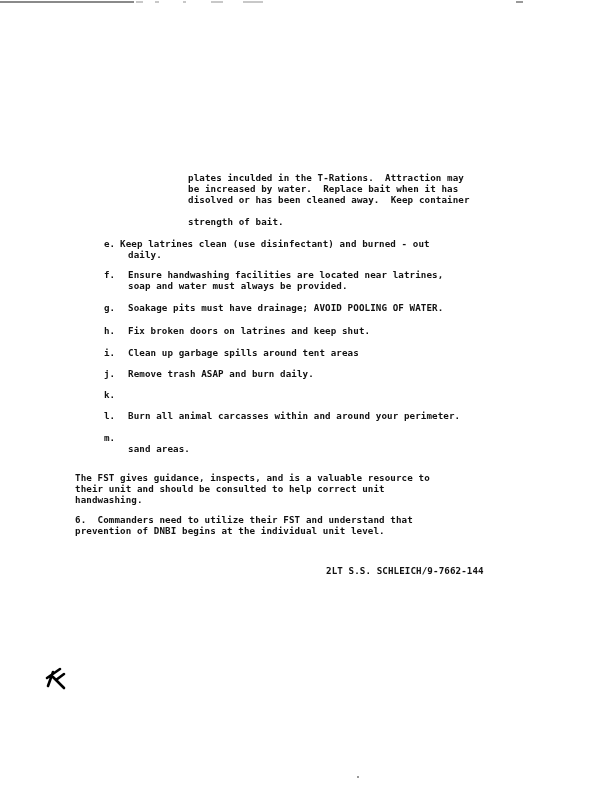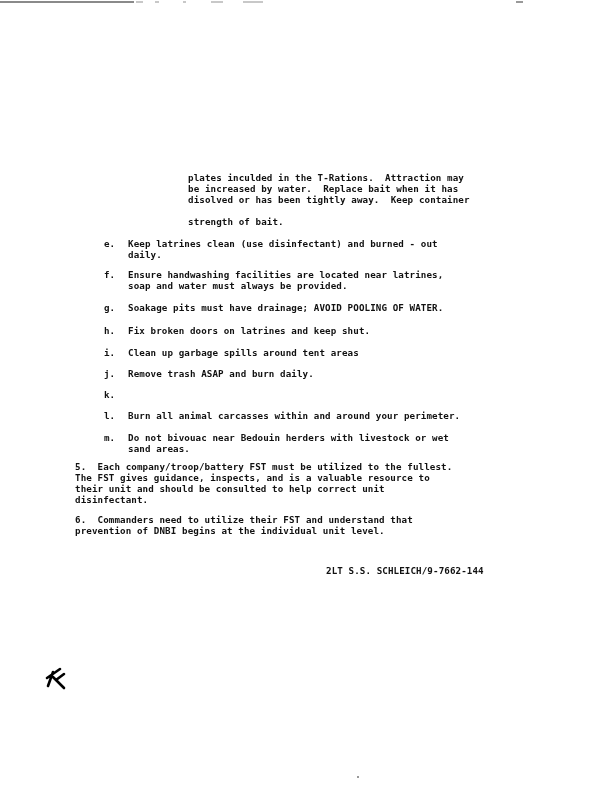--- a/index.html
+++ b/index.html
@@ -30,25 +30,25 @@
   <div class="topline a"></div>
   <div class="topfrag" style="left:136px;width:7px;"></div>
   <div class="topfrag" style="left:155px;width:4px;"></div>
   <div class="topfrag" style="left:183px;width:3px;"></div>
   <div class="topfrag" style="left:211px;width:12px;"></div>
   <div class="topfrag" style="left:243px;width:20px;"></div>
   <div class="topline d"></div>
 
   <div class="txt" style="left:188px;top:172px;">plates inculded in the T-Rations.  Attraction may</div>
   <div class="txt" style="left:188px;top:183px;">be increased by water.  Replace bait when it has</div>
-  <div class="txt" style="left:188px;top:194px;">disolved or has been tightly away.  Keep container</div>
+  <div class="txt" style="left:188px;top:194px;">disolved or has been cleaned away.  Keep container</div>
   <div class="txt" style="left:188px;top:216px;">strength of bait.</div>
 
   <div class="label" style="left:104px;top:238px;">e.</div>
-  <div class="txt" style="left:128px;top:238px;">Keep latrines clean (use disinfectant) and burned - out</div>
+  <div class="txt" style="left:120px;top:238px;">Keep latrines clean (use disinfectant) and burned - out</div>
   <div class="txt" style="left:128px;top:249px;">daily.</div>
 
   <div class="label" style="left:104px;top:269px;">f.</div>
   <div class="txt" style="left:128px;top:269px;">Ensure handwashing facilities are located near latrines,</div>
   <div class="txt" style="left:128px;top:280px;">soap and water must always be provided.</div>
 
   <div class="label" style="left:104px;top:302px;">g.</div>
   <div class="txt" style="left:128px;top:302px;text-align:center;">Soakage pits must have drainage; AVOID POOLING OF WATER.</div>
 
   <div class="label" style="left:104px;top:325px;">h.</div>
@@ -59,27 +59,25 @@
 
   <div class="label" style="left:104px;top:368px;">j.</div>
   <div class="txt" style="left:128px;top:368px;">Remove trash ASAP and burn daily.</div>
 
   <div class="label" style="left:104px;top:389px;">k.</div>
 
   <div class="label" style="left:104px;top:410px;">l.</div>
   <div class="txt" style="left:128px;top:410px;">Burn all animal carcasses within and around your perimeter.</div>
 
   <div class="label" style="left:104px;top:432px;">m.</div>
-  <div class="txt" style="left:128px;top:432px;">Do not bivouac near Bedouin herders with livestock or wet</div>
   <div class="txt" style="left:128px;top:443px;">sand areas.</div>
 
-  <div class="txt" style="left:75px;top:461px;">5.  Each company/troop/battery FST must be utilized to the fullest.</div>
   <div class="txt" style="left:75px;top:472px;">The FST gives guidance, inspects, and is a valuable resource to</div>
   <div class="txt" style="left:75px;top:483px;">their unit and should be consulted to help correct unit</div>
-  <div class="txt" style="left:75px;top:494px;">disinfectant.</div>
+  <div class="txt" style="left:75px;top:494px;">handwashing.</div>
 
   <div class="txt" style="left:75px;top:514px;">6.  Commanders need to utilize their FST and understand that</div>
   <div class="txt" style="left:75px;top:525px;">prevention of DNBI begins at the individual unit level.</div>
 
   <div class="txt" style="left:326px;top:565px;">2LT S.S. SCHLEICH/9-7662-144</div>
 
   <svg class="mark" viewBox="0 0 26 26">
     <path d="M4 22 L9 8 M3 14 L16 5 M9 13 L20 24 M12 16 L20 10" stroke="#000" stroke-width="2.6" fill="none" stroke-linecap="round"></path>
   </svg>
 

